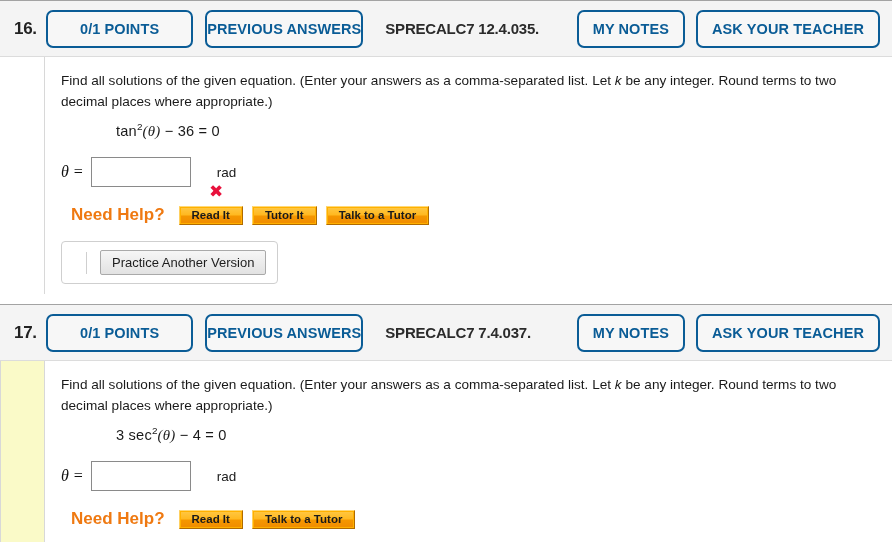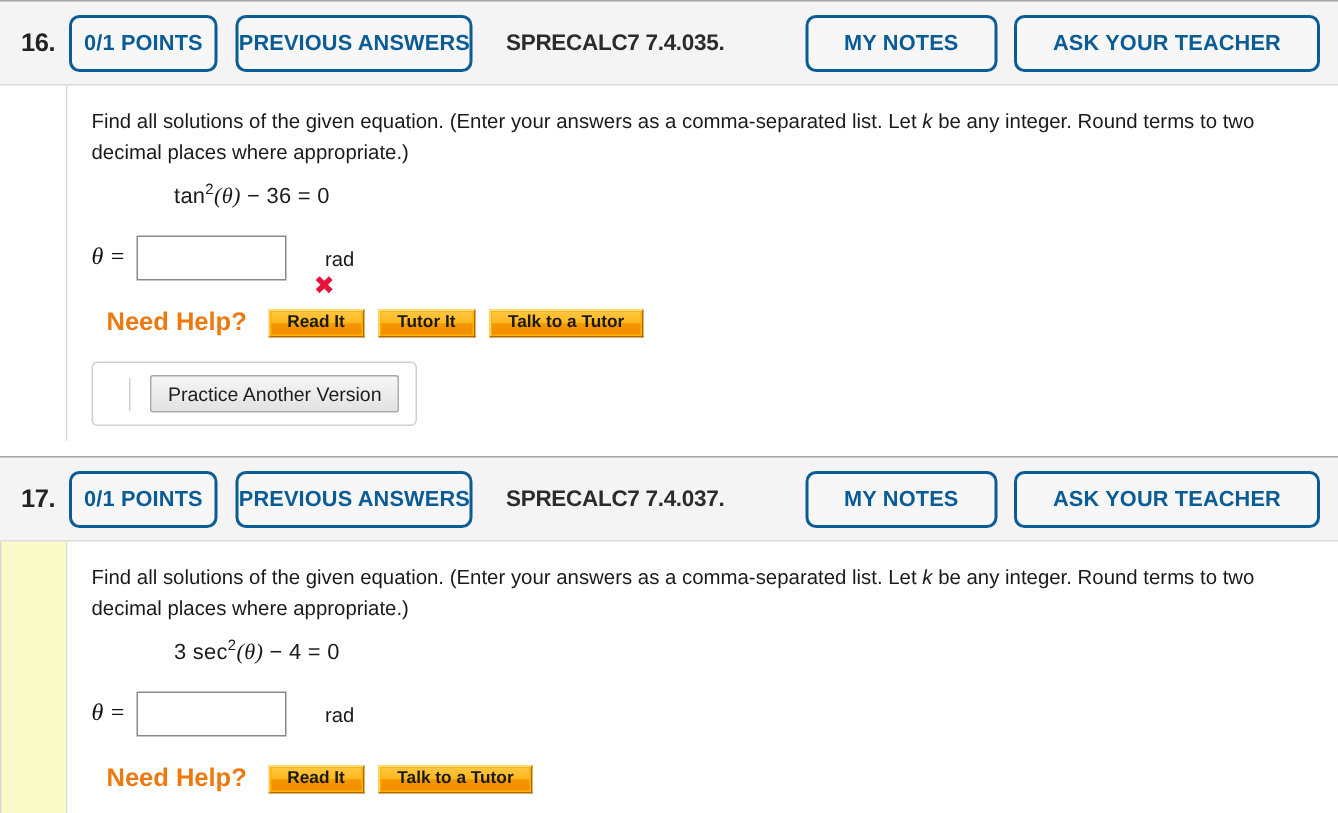--- a/index.html
+++ b/index.html
@@ -41,26 +41,26 @@
     align-items: center;
     justify-content: center;
     height: 38px;
     border: 2px solid #0a5c96;
     border-radius: 7px;
     background: #f7f7f7;
     color: #0a5c96;
     font-size: 14.5px;
     font-weight: bold;
     letter-spacing: 0.1px;
-    padding: 0 24px;
+    padding: 0 14px;
     white-space: nowrap;
     font-stretch: condensed;
     cursor: pointer;
   }
-  .pill.points { padding: 0 8px; margin-right: 12px; }
+  .pill.points { padding: 0 32px; margin-right: 12px; }
   .pill.prev   { padding: 0 0; }
   .q-code {
     font-size: 15px;
     font-weight: bold;
     color: #2b2b2b;
     margin-left: 22px;
     white-space: nowrap;
     letter-spacing: -0.2px;
   }
   .hdr-right {
@@ -215,21 +215,21 @@
 <body>
 
 <div class="page">
 
   <div class="question">
 
     <div class="q-header">
       <span class="q-num">16.</span>
       <span class="pill points">0/1 POINTS</span>
       <span class="pill prev">PREVIOUS ANSWERS</span>
-      <span class="q-code">SPRECALC7 7.4.035.</span>
+      <span class="q-code">SPRECALC7 12.4.035.</span>
       <span class="hdr-right">
         <span class="pill">MY NOTES</span>
         <span class="pill">ASK YOUR TEACHER</span>
       </span>
     </div>
 
     <div class="q-body">
       <div class="gutter"></div>
       <div class="q-content">
 

